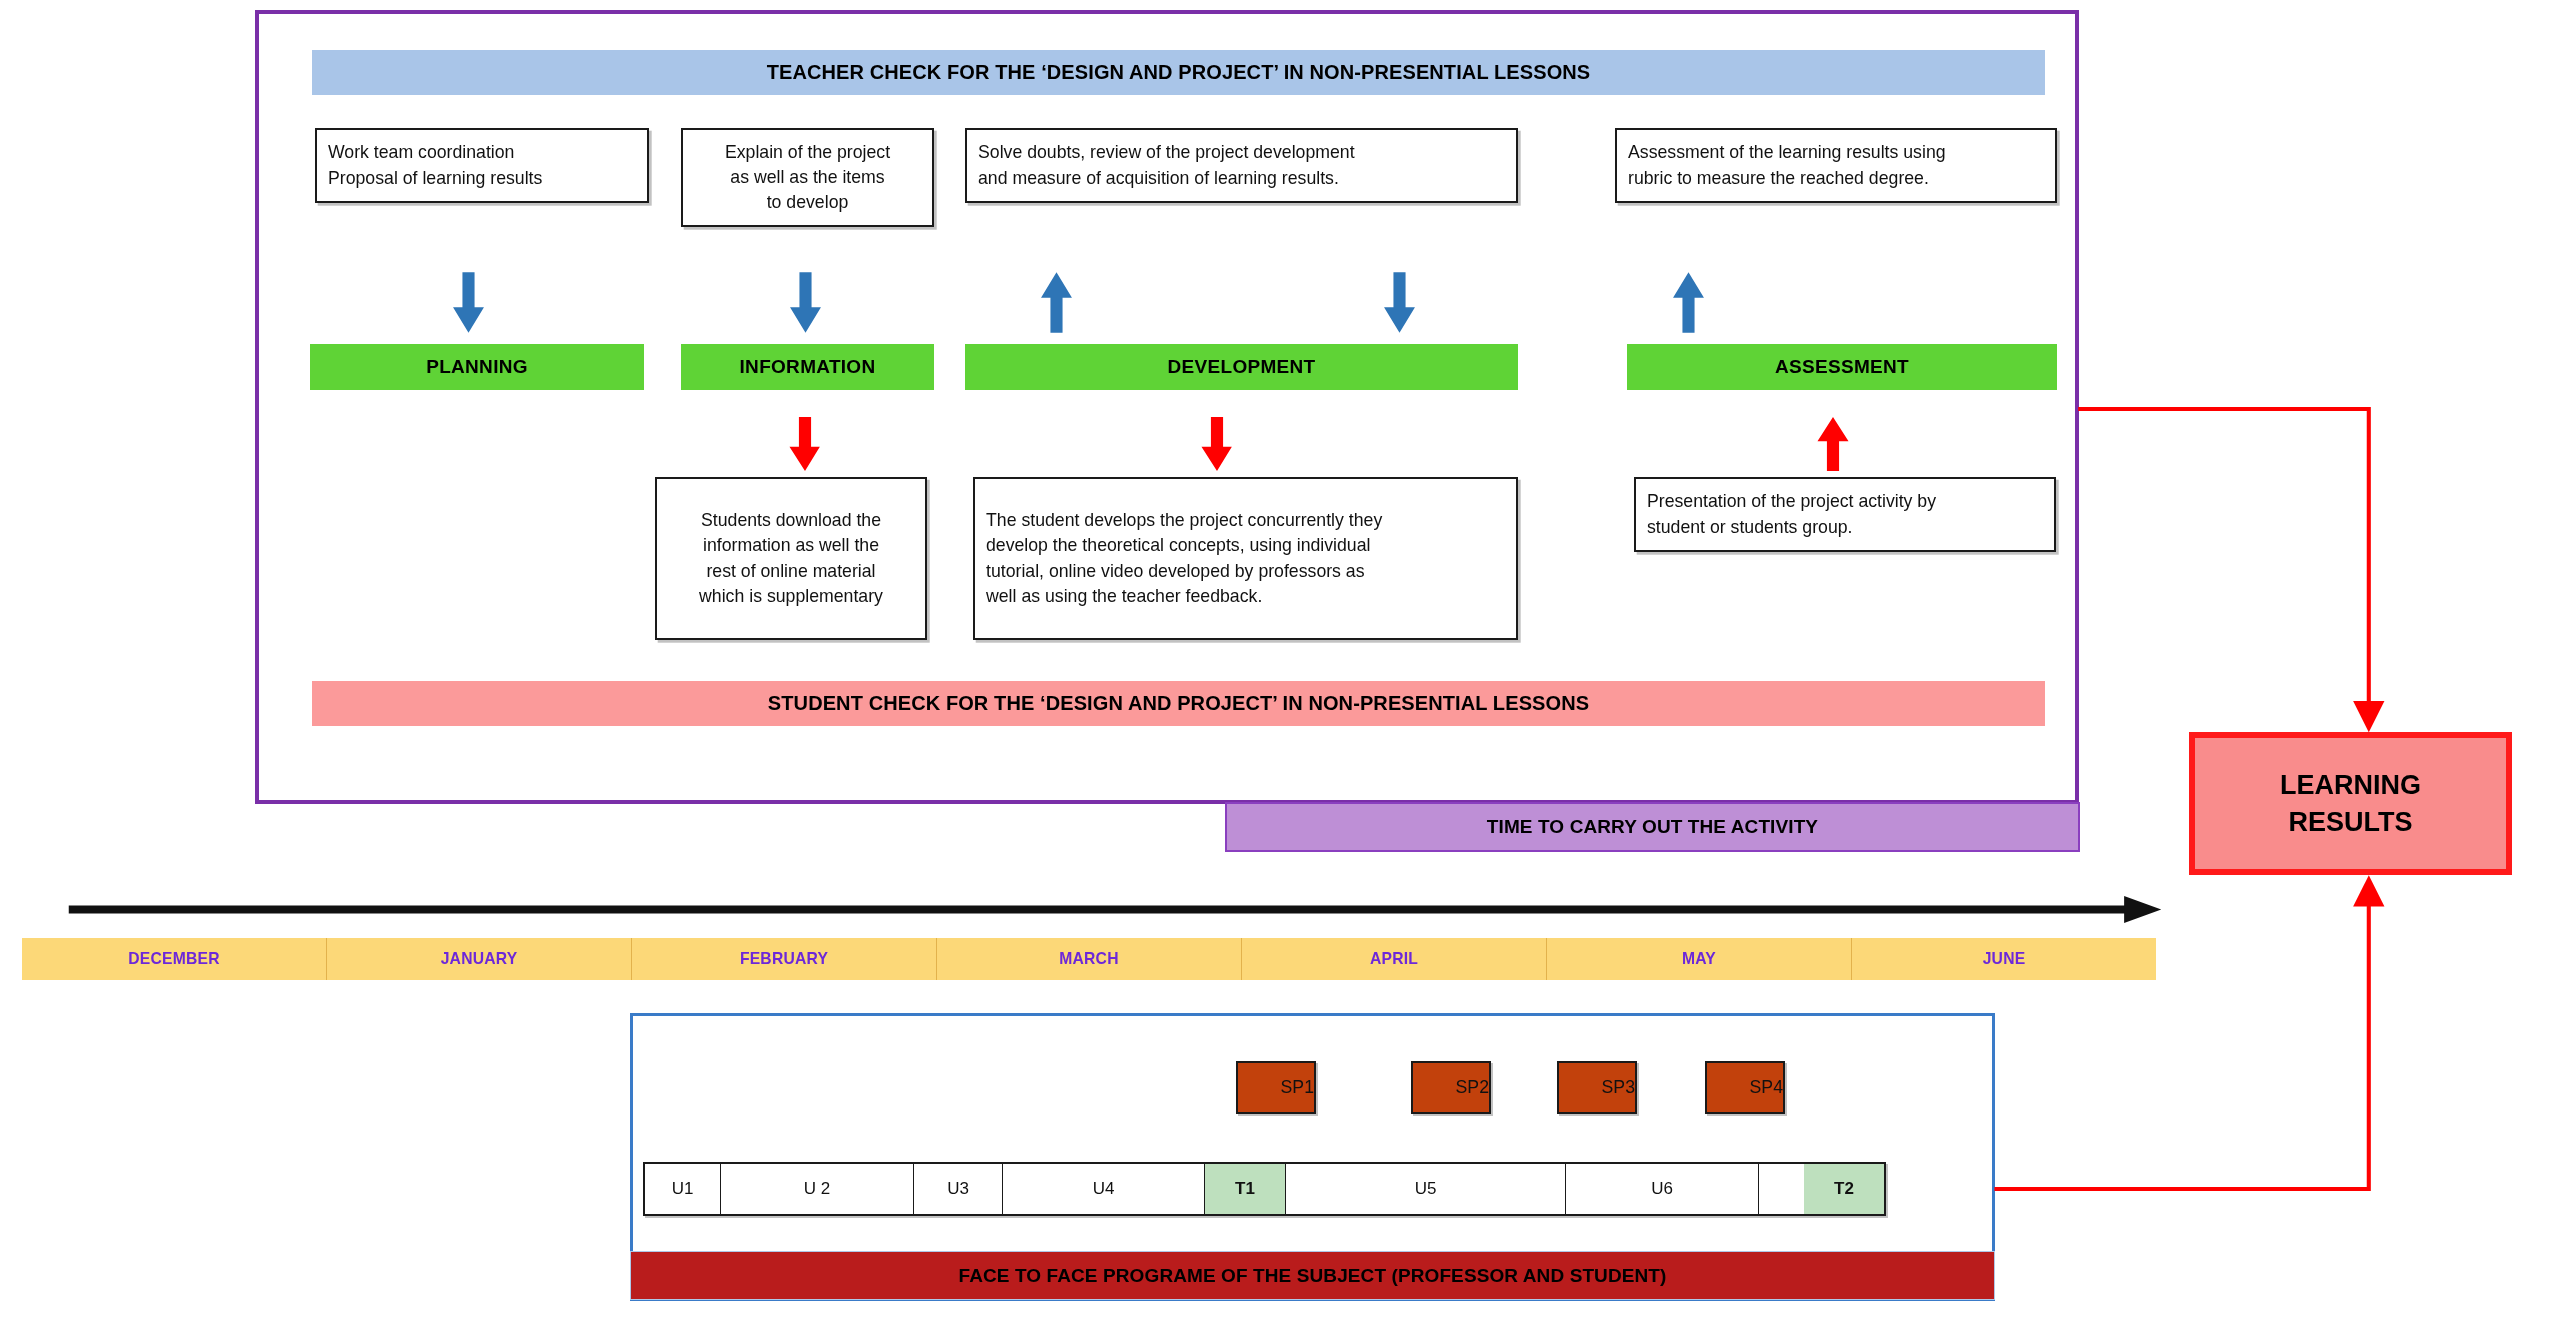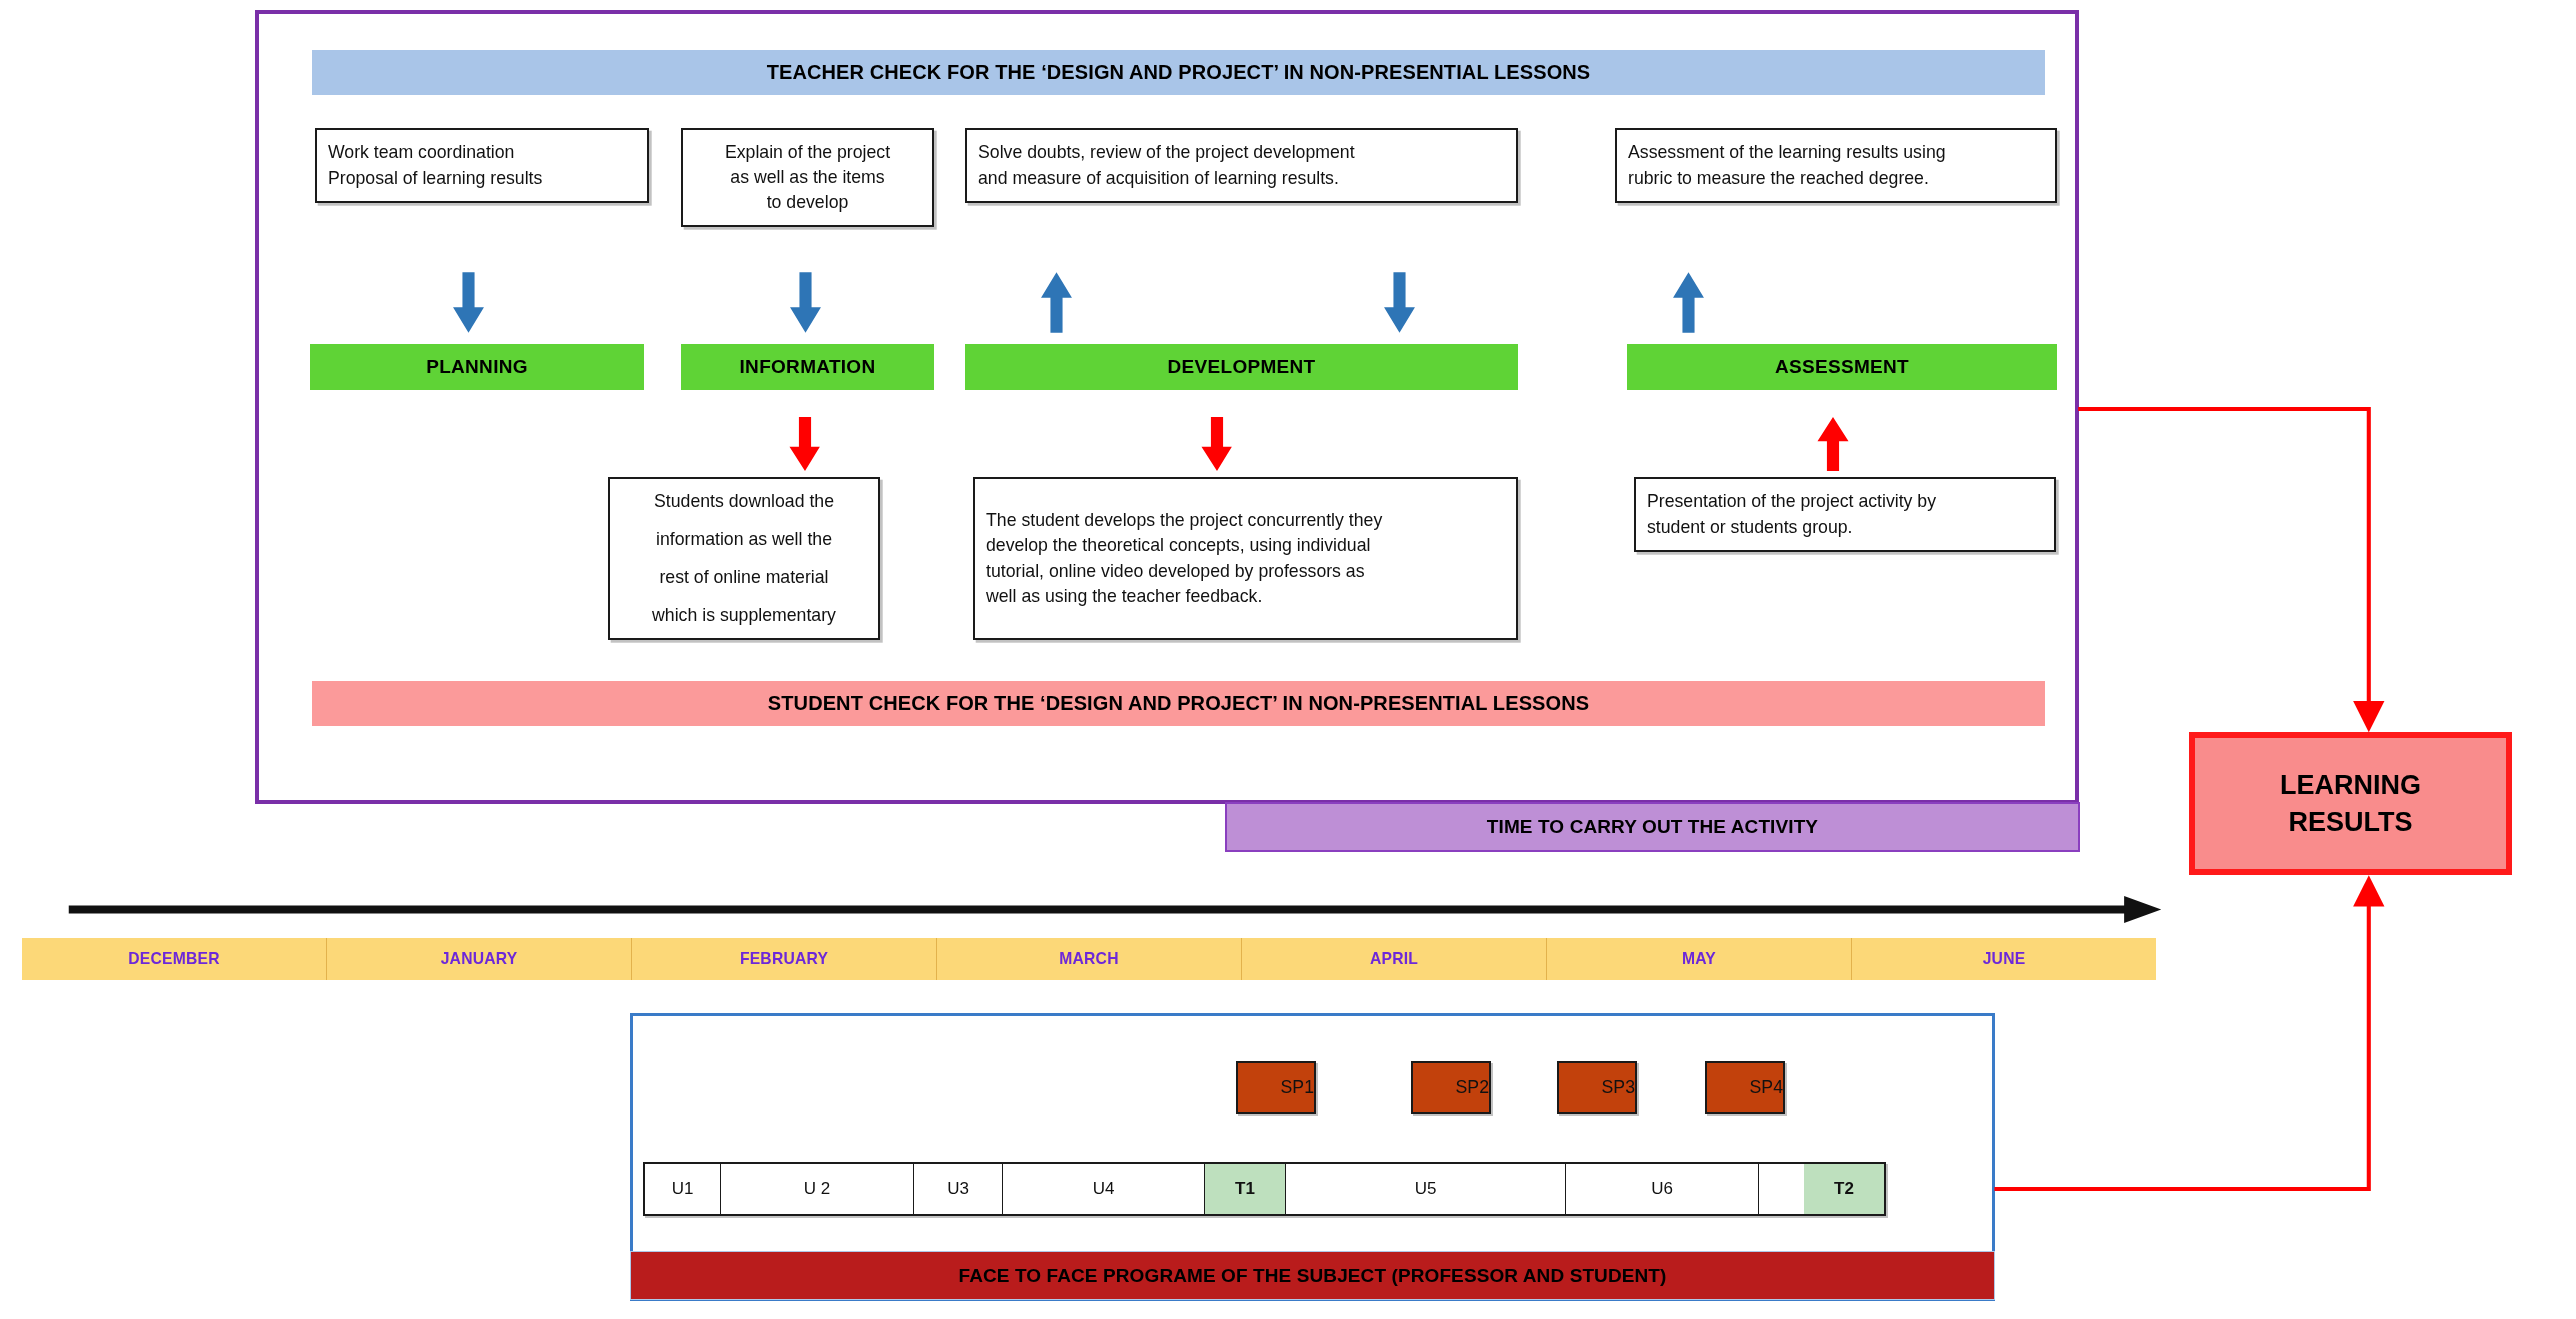--- a/index.html
+++ b/index.html
@@ -46,21 +46,21 @@
     padding:9.5px 11px;display:flex;flex-direction:column;justify-content:center;
   }
   .desc.center{text-align:center;}
 
   
   .desc-top-1{left:315px;top:128px;width:334px;height:75px;}
   .desc-top-2{left:681px;top:128px;width:253px;height:99px;align-items:center;}
   .desc-top-3{left:965px;top:128px;width:553px;height:75px;}
   .desc-top-4{left:1615px;top:128px;width:442px;height:75px;}
   
-  .desc-bot-1{left:608px;top:477px;width:272px;height:163px;justify-content:space-between;}
+  .desc-bot-1{left:655px;top:477px;width:272px;height:163px;}
   .desc-bot-2{left:973px;top:477px;width:545px;height:163px;}
   .desc-bot-3{left:1634px;top:477px;width:422px;height:75px;}
 
   
   .green{
     background:#5FD336;color:#000;font-weight:bold;font-size:19px;
     display:flex;align-items:center;justify-content:center;letter-spacing:0.3px;
   }
   .green-1{left:310px;top:344px;width:334px;height:46px;}
   .green-2{left:681px;top:344px;width:253px;height:46px;}

